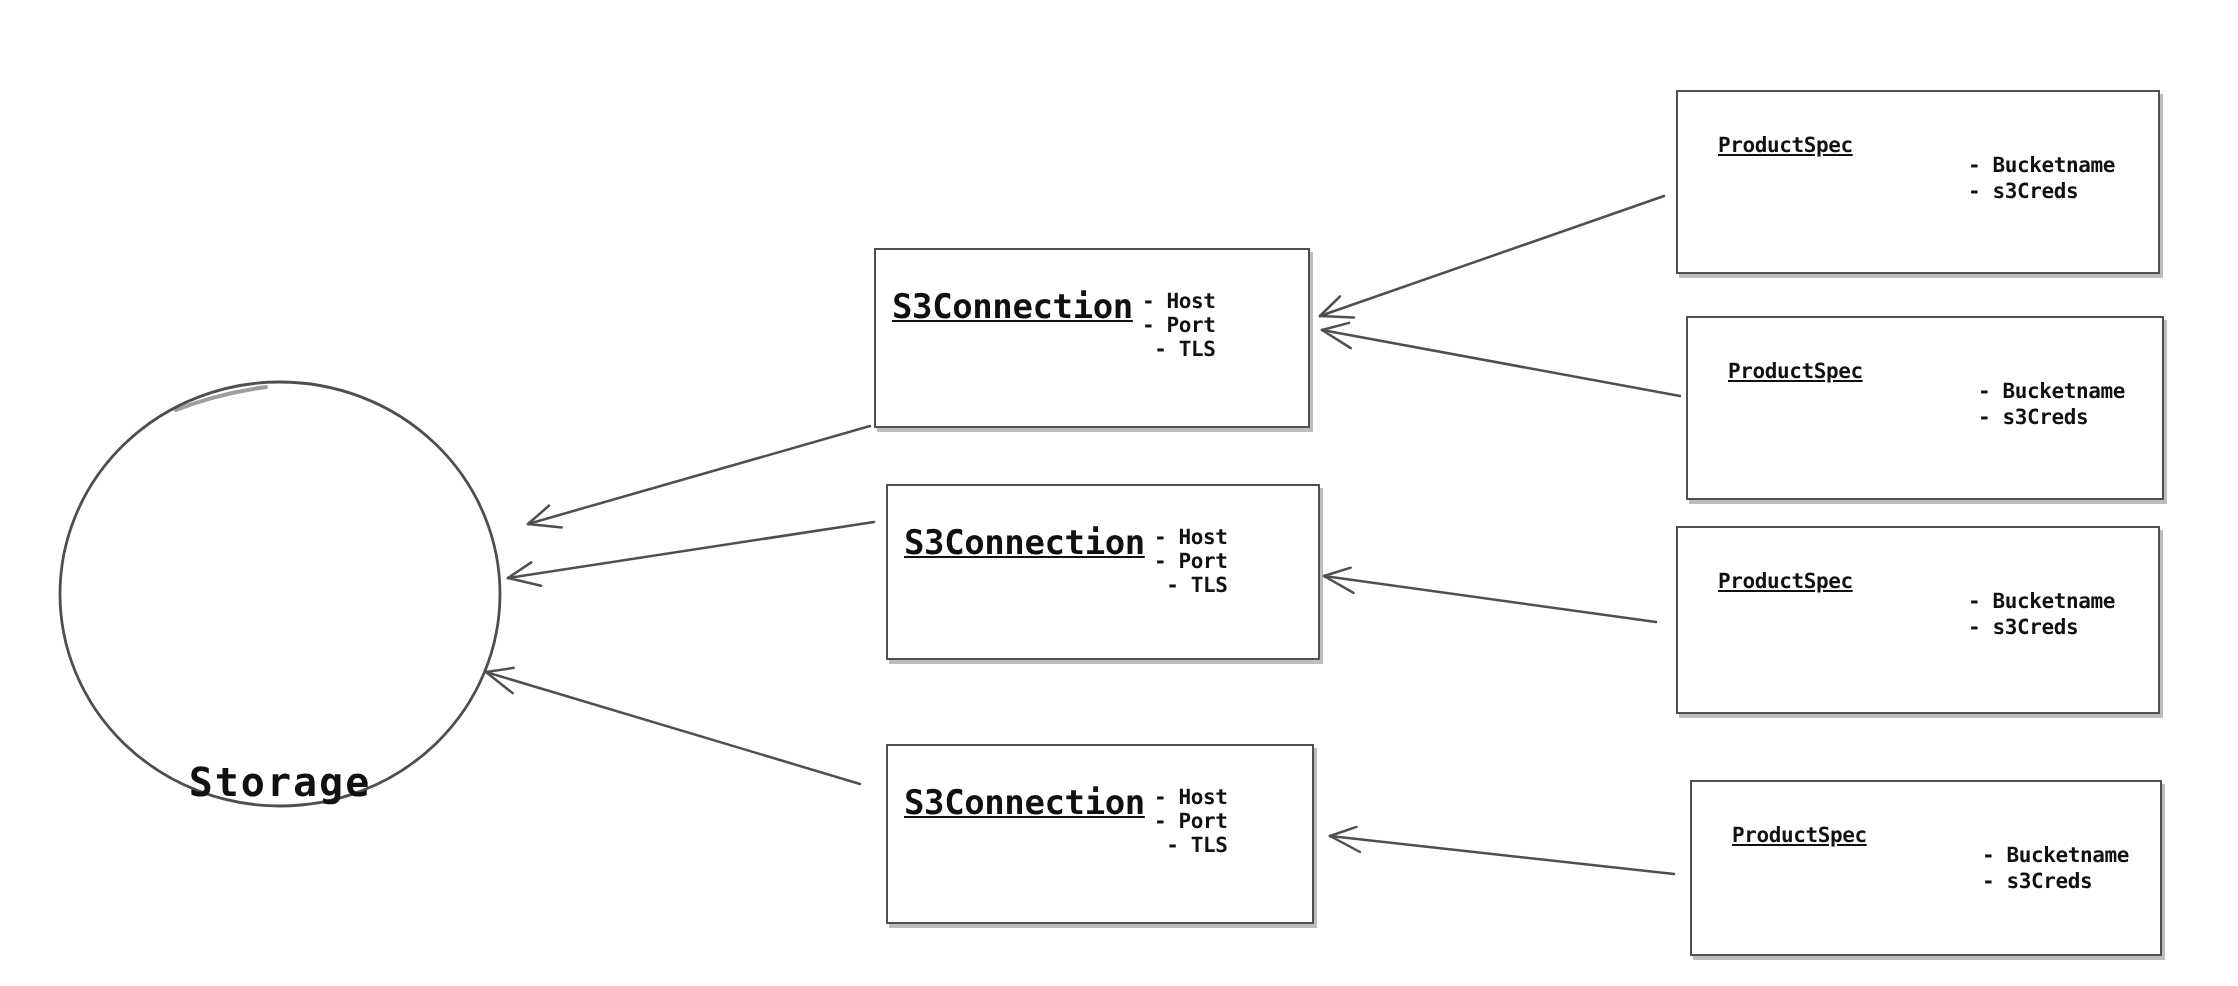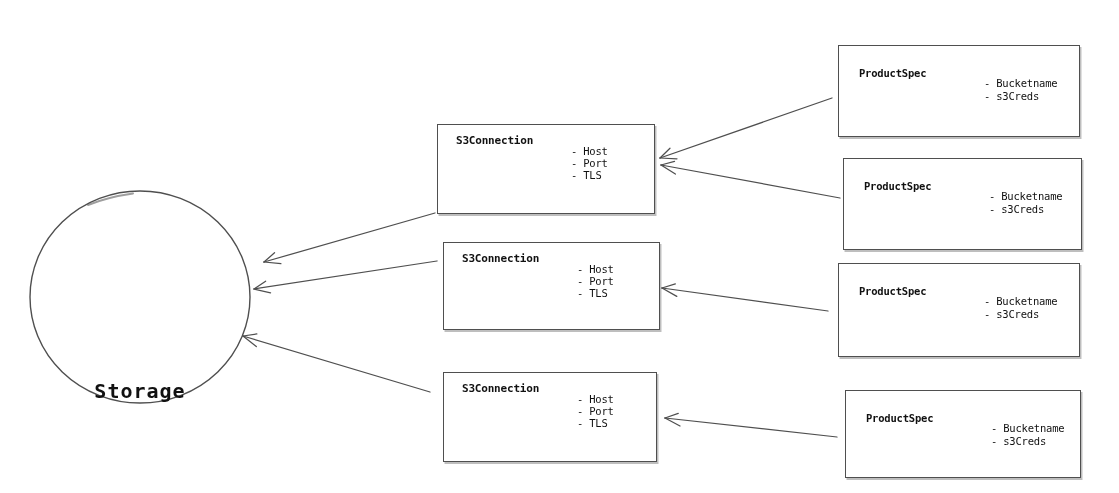--- a/index.html
+++ b/index.html
@@ -24,31 +24,32 @@
   .box {
     background: var(--bg);
     border: 1.4px solid var(--stroke);
     box-shadow: 1.5px 2px 0 0 rgba(70,70,70,0.35);
   }
   .box-title {
     position: absolute;
     font-weight: 700;
     white-space: nowrap;
     letter-spacing: -0.2px;
+    text-decoration: underline;
   }
   .attrs {
     position: absolute;
     display: flex;
     flex-direction: column;
-    font-weight: 400;
+    font-weight: 700;
     white-space: pre;
     letter-spacing: -0.2px;
   }
-  .s3c .box-title { left: 8px; top: 9px; font-size: 11px; margin-left: 10px; }
-  .s3c .attrs { left: 133px; top: 20px; font-size: 10.5px; line-height: 12px; }
+  .s3c .box-title { left: 8px; top: 19px; font-size: 17px; }
+  .s3c .attrs { left: 133px; top: 20px; font-size: 10.5px; line-height: 12px; text-align: right; }
   .ps  .box-title { left: 20px; top: 21px; font-size: 10.5px; }
   .ps  .attrs { left: 145px; top: 31px; font-size: 10.5px; line-height: 13px; }
 
   .storage-label {
     left: 30px; top: 191px; width: 220px; height: 212px;
     display: flex; align-items: flex-end; justify-content: center;
     font-size: 20px; font-weight: 700; letter-spacing: 1px;
   }
 </style>
 </head>

